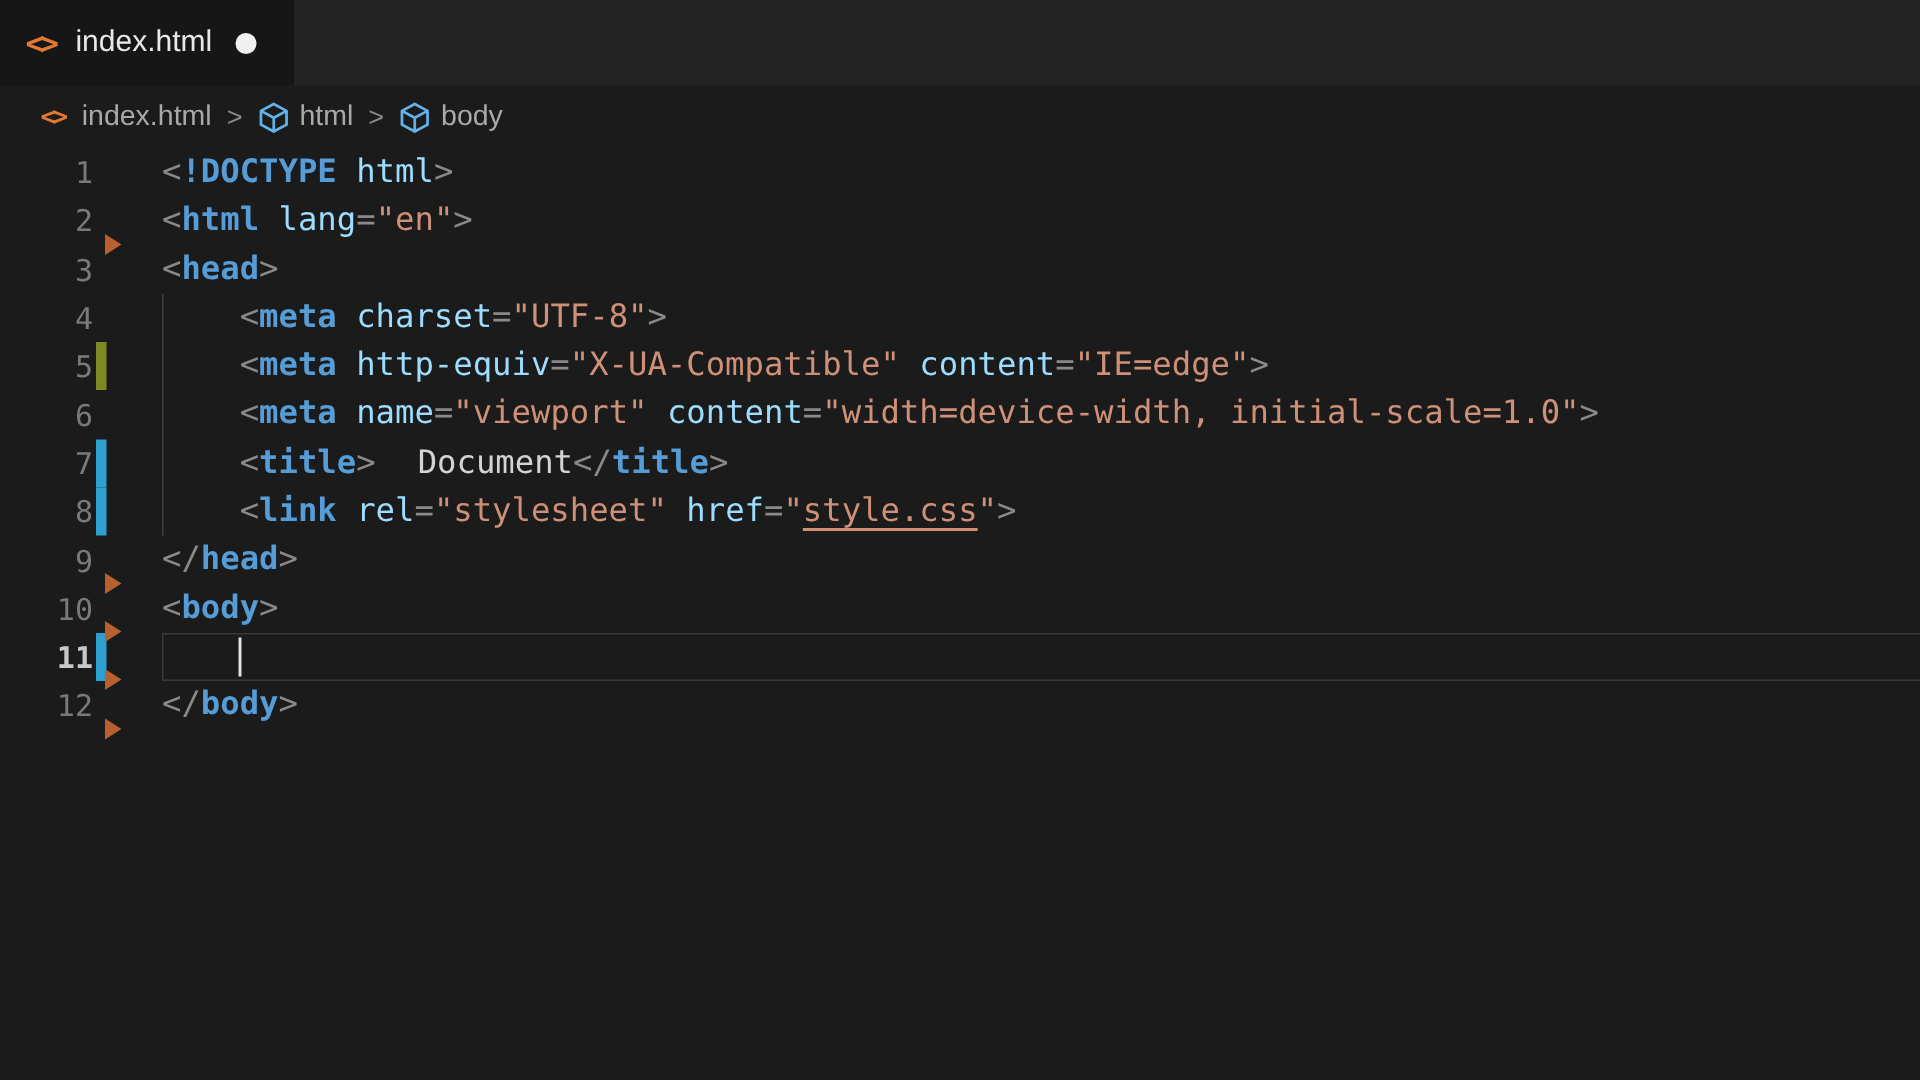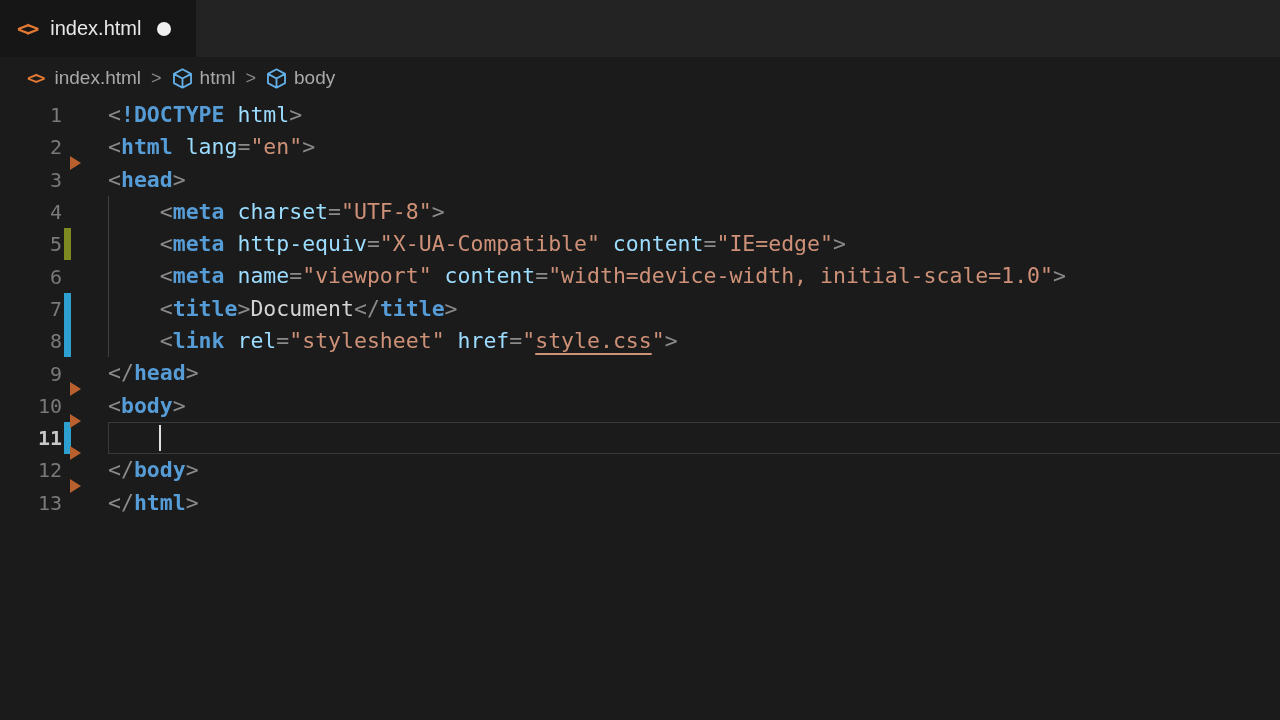--- a/index.html
+++ b/index.html
@@ -58,21 +58,21 @@
   .git.modified { background:var(--git_modified,#2da0d0); }
   .code {
     margin-left:37px; flex:none;
     font-family:"DejaVu Sans Mono", monospace; font-size:21.5px;
     white-space:pre; line-height:32.3px;
   }
   .tk-p  { color:var(--punctuation,#8a8a8a); }
   .tk-t  { color:var(--tag,#569cd6);font-weight:bold; }
   .tk-a  { color:var(--attribute,#9cdcfe); }
   .tk-s  { color:var(--string,#ce9178); }
-  .tk-w  { color:var(--plain_text,#d4d4d4); }
+  .tk-w  { color:var(--plain_text,#d4d4d4);margin-left:28px; }
   .tk-su {
     color:var(--string,#ce9178);
     text-decoration:underline;
     text-decoration-thickness:2px;
     text-underline-offset:5px;
     text-decoration-color:var(--string,#ce9178);
   }
   .guide { position:absolute; left:108px; top:0; bottom:0; width:1px;
     background:var(--indent_guide,#404040); }
   .hl {
@@ -185,25 +185,20 @@
         <span class="num">11</span>
         <span class="git modified"></span>
         <span class="code"></span>
         <i class="cursor"></i>
       </div>
       <div class="row">
         <span class="num">12</span>
         <span class="git"></span>
         <span class="code"><span class="tk-p">&lt;/</span><span class="tk-t">body</span><span class="tk-p">&gt;</span></span>
       </div>
-      <div class="row">
-        <span class="num">13</span>
-        <span class="git"></span>
-        <span class="code"><span class="tk-p">&lt;/</span><span class="tk-t">html</span><span class="tk-p">&gt;</span></span>
-      </div>
       <i class="fold-tri" style="top: 56.6px;"></i>
       <i class="fold-tri" style="top: 282.7px;"></i>
       <i class="fold-tri" style="top: 315px;"></i>
       <i class="fold-tri" style="top: 347.3px;"></i>
       <i class="fold-tri" style="top: 379.6px;"></i>
     </div>
 
 </div>
 
 </body></html>

